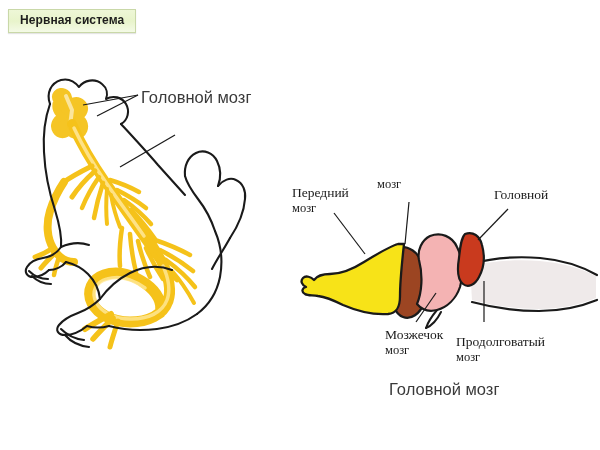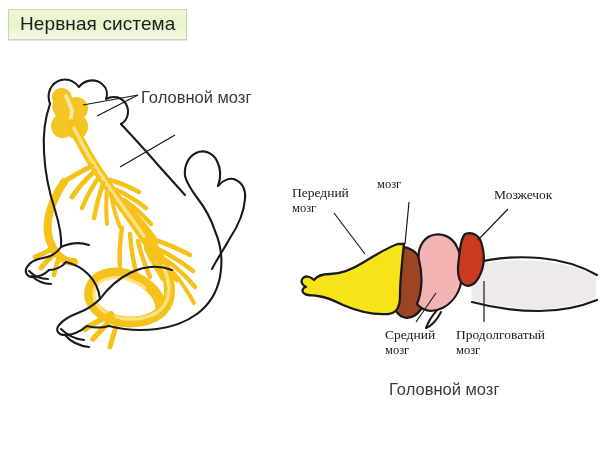--- a/index.html
+++ b/index.html
@@ -12,21 +12,21 @@
   }
   #stage{position:absolute;left:0;top:0;width:600px;height:450px;}
 
   
   .title-box{
     position:absolute;left:8px;top:9px;
     padding:4px 11px 5px 11px;
     background:linear-gradient(to bottom,#eef7d7 0%,#e8f4cb 50%,#f4fae6 100%);
     border:1px solid #c9d8a8;
     box-shadow:0 1px 1px rgba(0,0,0,.10);
-    font-size:19px;font-weight:normal;color:#1d1d1d;
+    font-size:12px;font-weight:bold;color:#1d1d1d;
     letter-spacing:.1px;line-height:1.05;
     white-space:nowrap;
   }
 
   
   .lbl{position:absolute;white-space:nowrap;color:#222;}
   .lbl-sans{font-family:"Liberation Sans",sans-serif;font-size:16.5px;color:#3a3a3a;}
   .lbl-serif{font-family:"Liberation Serif",serif;font-size:13.5px;color:#1a1a1a;line-height:1.22;}
   .lbl-serif .l2{display:block;font-size:12.5px;}
 
@@ -208,28 +208,28 @@
   <div class="lbl lbl-serif" style="left:292px;top:185px;">
     <span>Передний</span>
     <span class="l2">мозг</span>
   </div>
 
   <div class="lbl lbl-serif" style="left:377px;top:177px;">
     <span class="l2">мозг</span>
   </div>
 
   <div class="lbl lbl-serif" style="left:494px;top:187px;">
+    <span>Головной</span>
+  </div>
+
+  <div class="lbl lbl-serif" style="left:385px;top:327px;">
     <span>Мозжечок</span>
-  </div>
-
-  <div class="lbl lbl-serif" style="left:385px;top:327px;">
-    <span>Средний</span>
-    <span class="l2">мозг</span>
-  </div>
-
-  <div class="lbl lbl-serif" style="left:456px;top:327px;">
+    <span class="l2">мозг</span>
+  </div>
+
+  <div class="lbl lbl-serif" style="left:456px;top:334px;">
     <span>Продолговатый</span>
     <span class="l2">мозг</span>
   </div>
 
   <div class="caption" style="left:389px;top:380px;">Головной мозг</div>
 
 </div>
 
 </body></html>

